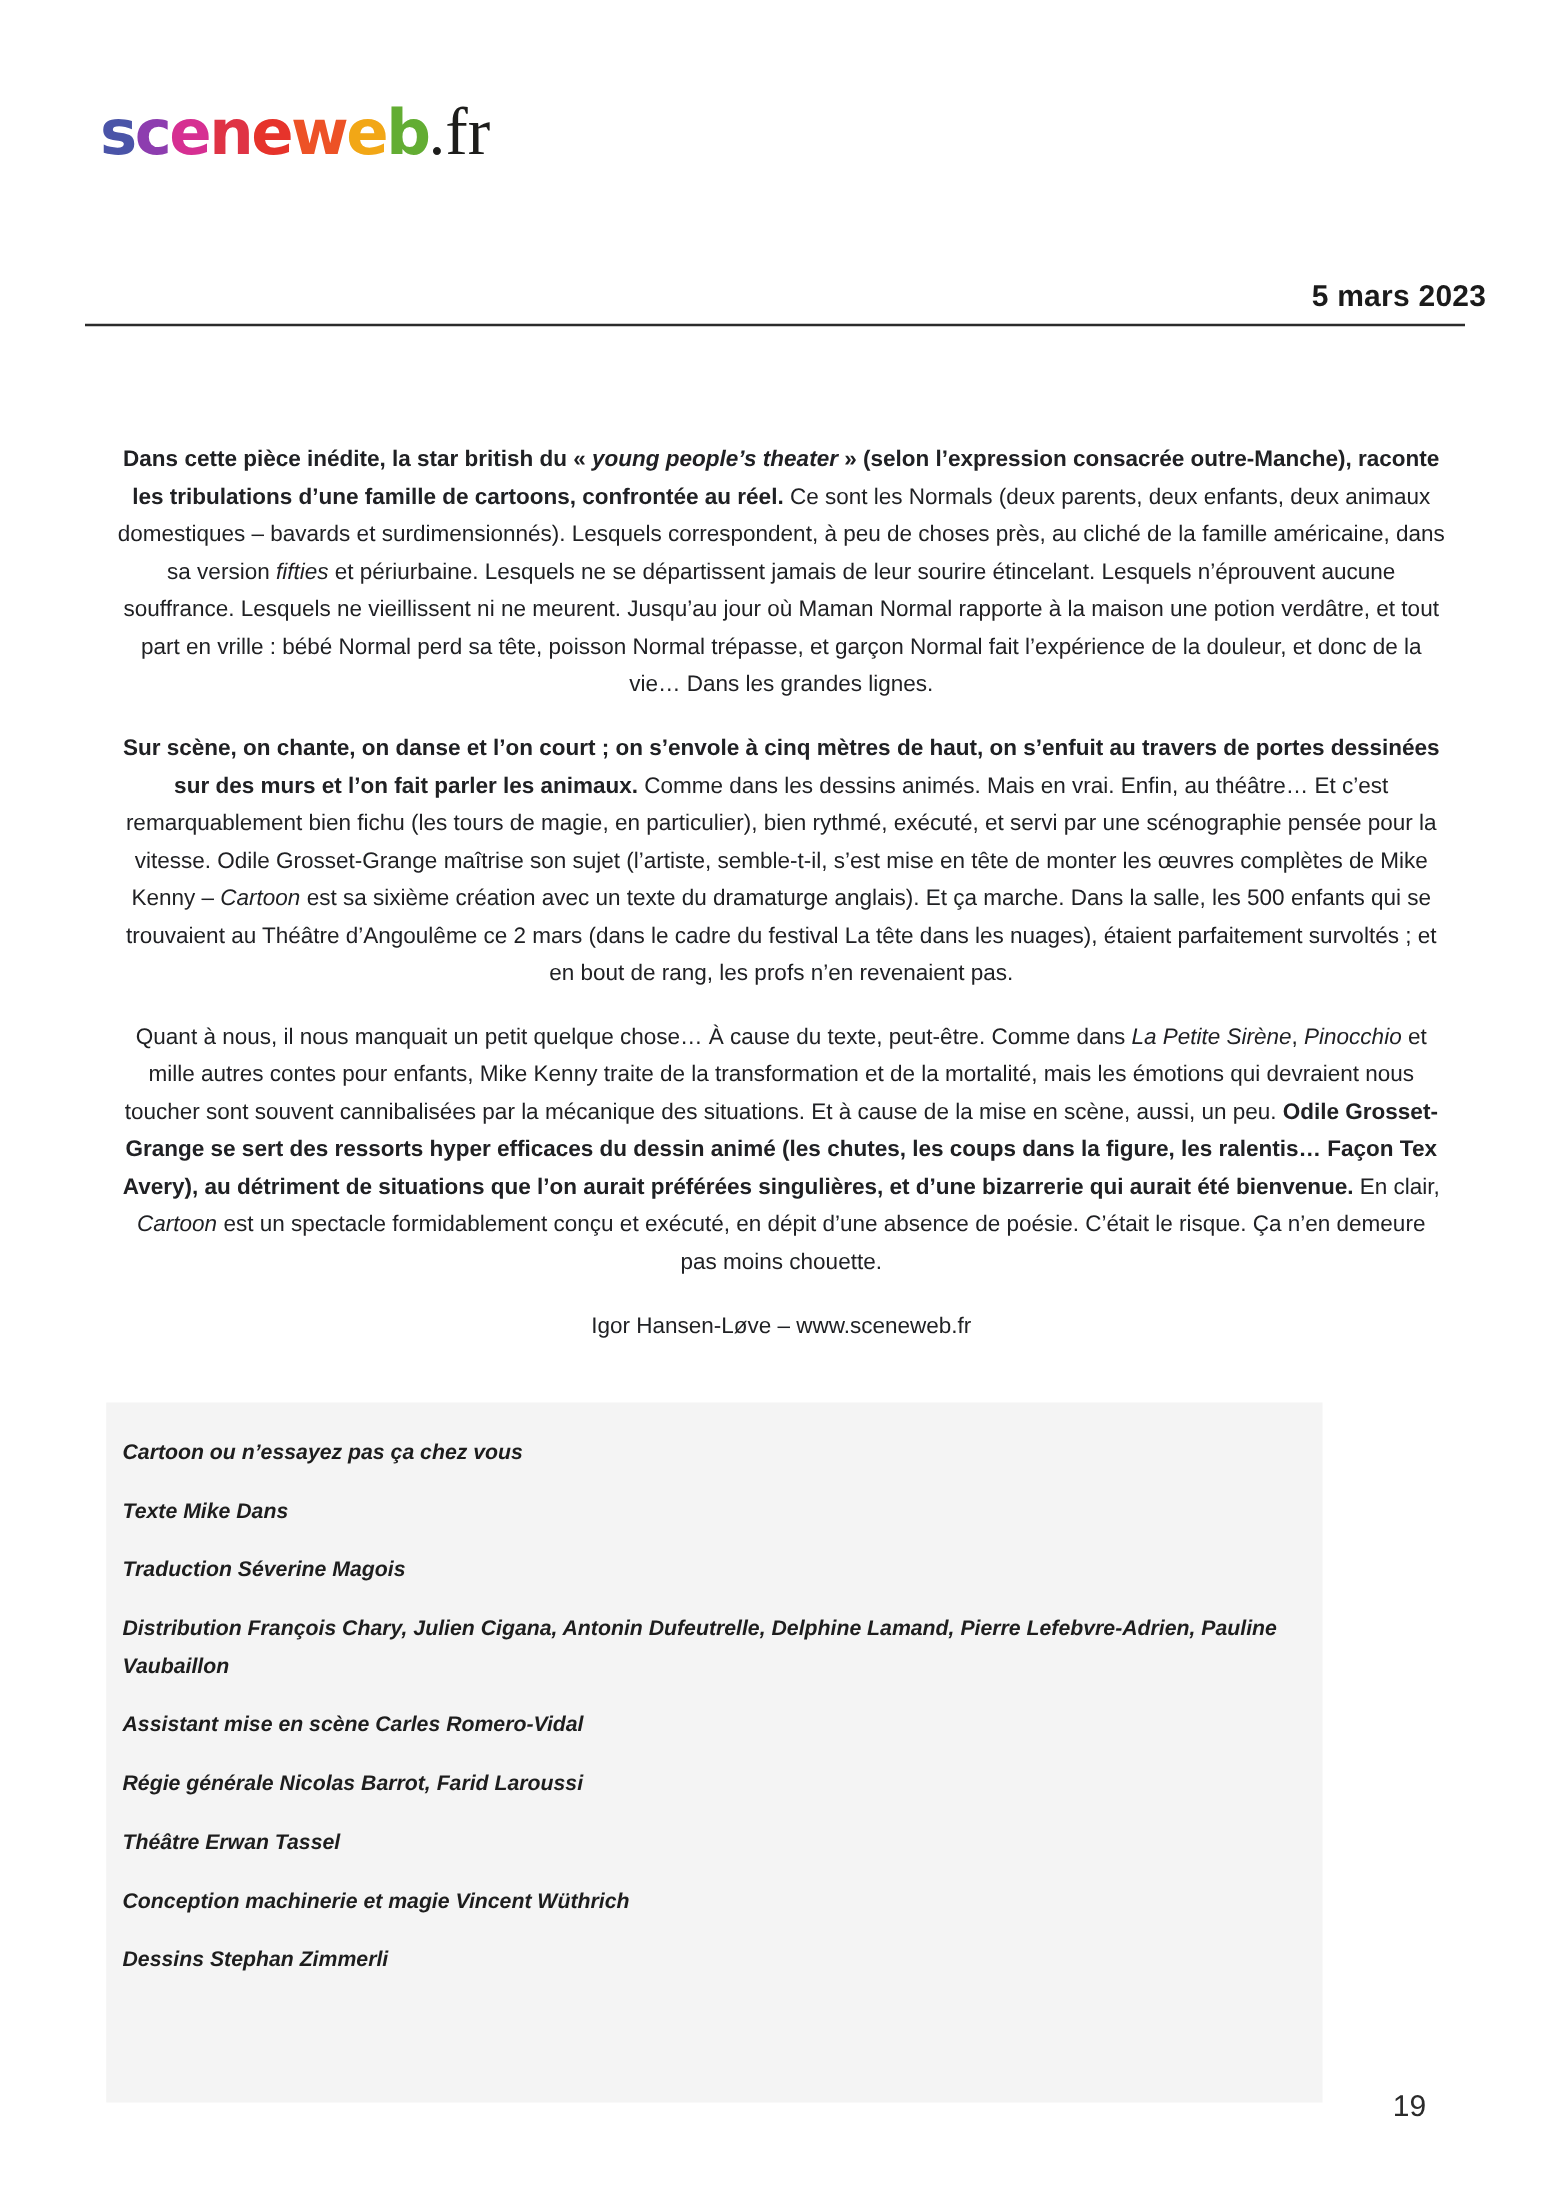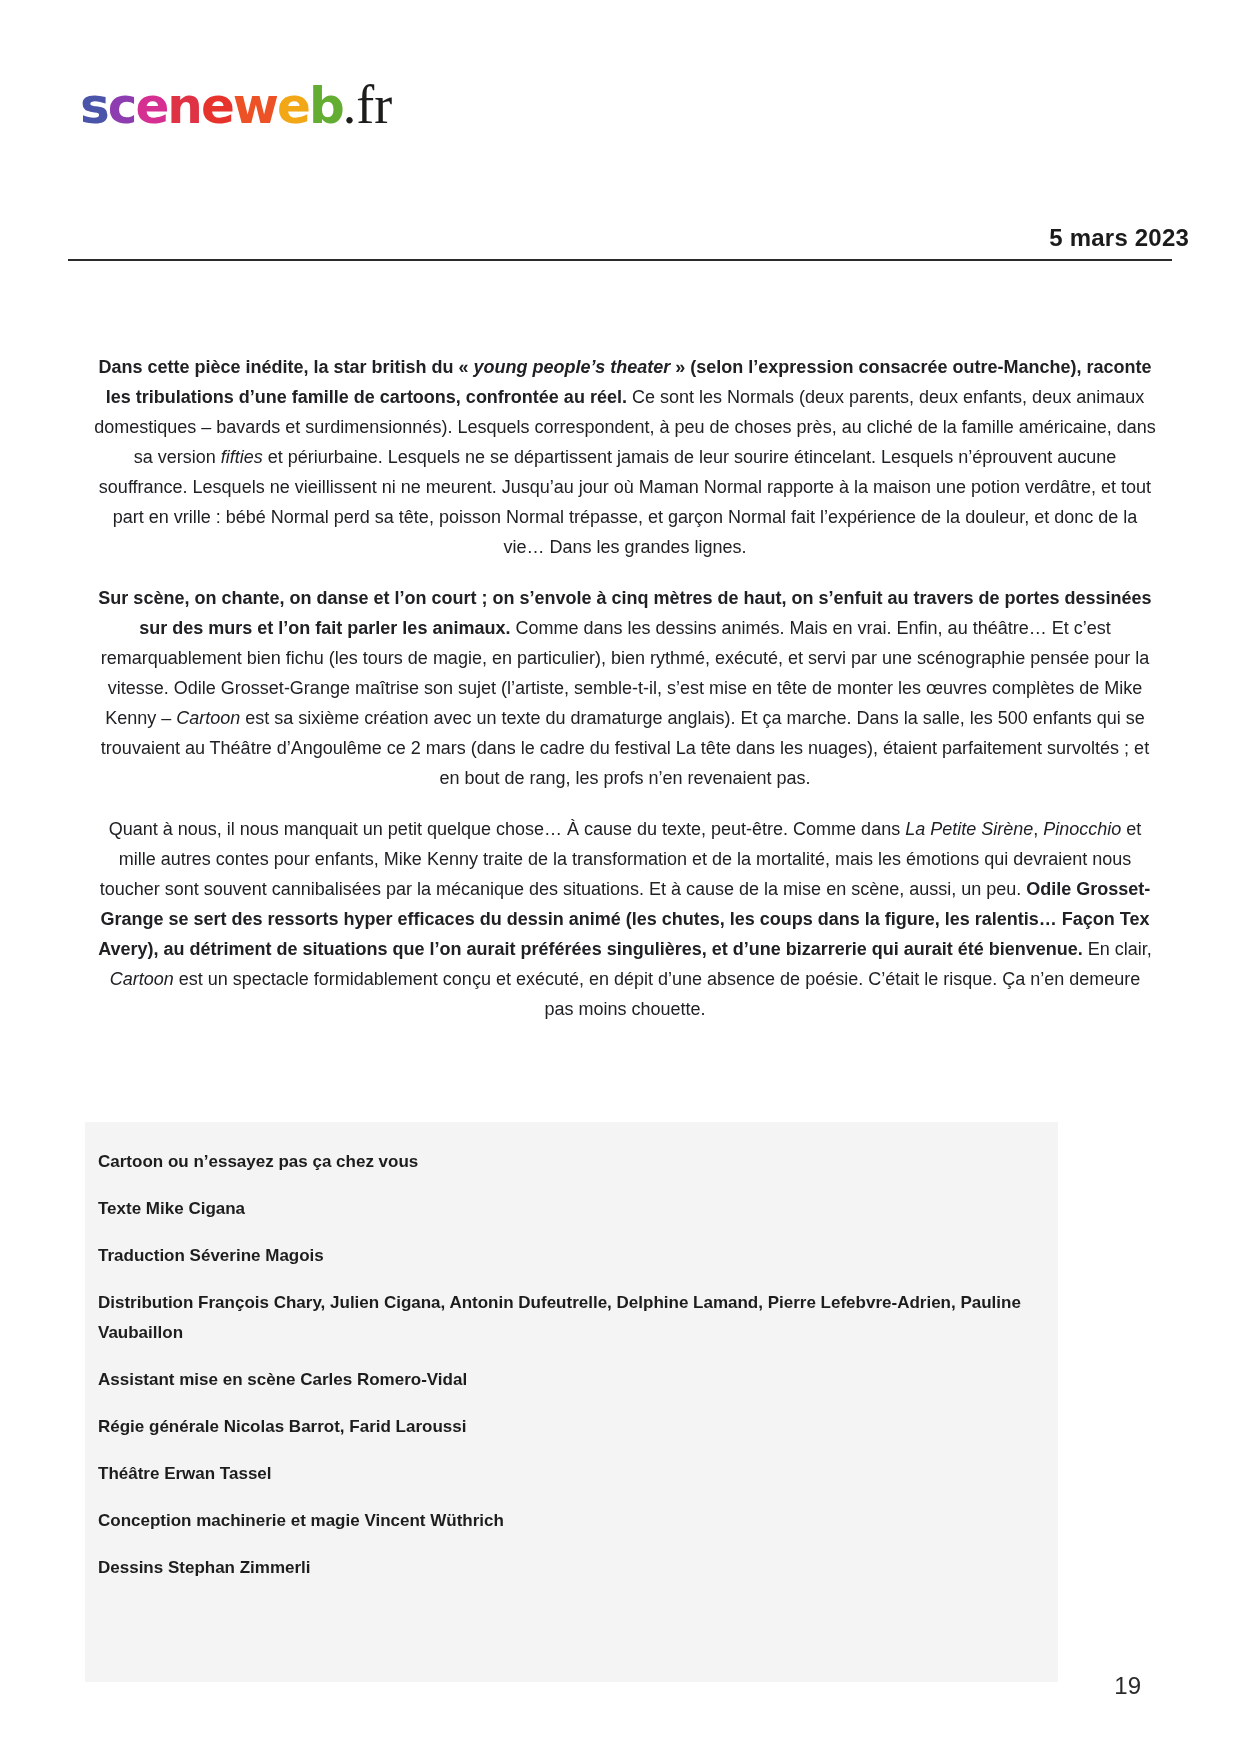--- a/index.html
+++ b/index.html
@@ -27,21 +27,21 @@
   }
   .para { margin-bottom:21px; }
   .run.b { font-weight:700; }
   .run.i { font-style:italic; }
   .byline { margin-top:0; font-weight:400; }
   
   .credits {
     position:absolute; left:85px; top:1122px; width:973px; height:560px;
     background:#f4f4f4;
     padding:25px 22px 0 13px;
-    font-weight:700; font-size:17px; line-height:30px; color:#1d1d1d;
+    font-weight:700; font-size:17px; line-height:30px; color:#1d1d1d;font-style:italic;
   }
   .credit { margin-bottom:17px; }
   
   .page-number { position:absolute; top:1672px; right:100px; font-size:24px; font-weight:400; color:#2b2b2b; }
 </style>
 </head>
 <body>
 
 <div class="page">
 
@@ -53,25 +53,26 @@
     <div class="rule"></div>
   </header>
 
   <article class="article">
     <p class="para"><span class="run b">Dans cette pièce inédite, la star british du « </span><span class="run b i">young people’s theater</span><span class="run b"> » (selon l’expression consacrée outre-Manche), raconte les tribulations d’une famille de cartoons, confrontée au réel.</span><span class="run"> Ce sont les Normals (deux parents, deux enfants, deux animaux domestiques – bavards et surdimensionnés). Lesquels correspondent, à peu de choses près, au cliché de la famille américaine, dans sa version </span><span class="run i">fifties</span><span class="run"> et périurbaine. Lesquels ne se départissent jamais de leur sourire étincelant. Lesquels n’éprouvent aucune souffrance.  Lesquels ne vieillissent ni ne meurent. Jusqu’au jour où Maman Normal rapporte à la maison une potion verdâtre, et tout part en vrille : bébé Normal perd sa tête, poisson Normal trépasse, et garçon Normal fait l’expérience de la douleur, et donc de la vie… Dans les grandes lignes.</span></p>
 
     <p class="para"><span class="run b">Sur scène, on chante, on danse et l’on court ; on s’envole à cinq mètres de haut, on s’enfuit au travers de portes dessinées sur des murs et l’on fait parler les animaux.</span><span class="run"> Comme dans les dessins animés. Mais en vrai. Enfin, au théâtre… Et c’est remarquablement bien fichu (les tours de magie, en particulier), bien rythmé, exécuté, et servi par une scénographie pensée pour la vitesse. Odile Grosset-Grange maîtrise son sujet (l’artiste, semble-t-il, s’est mise en tête de monter les œuvres complètes de Mike Kenny – </span><span class="run i">Cartoon</span><span class="run"> est sa sixième création avec un texte du dramaturge anglais). Et ça marche. Dans la salle, les 500 enfants qui se trouvaient au Théâtre d’Angoulême ce 2 mars (dans le cadre du festival La tête dans les nuages), étaient parfaitement survoltés ; et en bout de rang, les profs n’en revenaient pas.</span></p>
 
     <p class="para"><span class="run">Quant à nous, il nous manquait un petit quelque chose… À cause du texte, peut-être.  Comme dans </span><span class="run i">La Petite Sirène</span><span class="run">, </span><span class="run i">Pinocchio</span><span class="run"> et mille autres contes pour enfants, Mike Kenny traite de la transformation et de la mortalité, mais les émotions qui devraient nous toucher sont souvent cannibalisées par la mécanique des situations. Et à cause de la mise en scène, aussi, un peu. </span><span class="run b">Odile Grosset-Grange se sert des ressorts hyper efficaces du dessin animé (les chutes, les coups dans la figure, les ralentis… Façon Tex Avery), au détriment de situations que l’on aurait préférées singulières, et d’une bizarrerie qui aurait été bienvenue.</span><span class="run"> En clair, </span><span class="run i">Cartoon</span><span class="run"> est un spectacle formidablement conçu et exécuté, en dépit d’une absence de poésie. C’était le risque. Ça n’en demeure pas moins chouette.</span></p>
 
+    <p class="byline">Igor Hansen-Løve – www.sceneweb.fr</p>
   </article>
 
   <section class="credits" style="background: rgb(244, 244, 244);">
     <p class="credit">Cartoon ou n’essayez pas ça chez vous</p>
-    <p class="credit">Texte Mike Cigana</p>
+    <p class="credit">Texte Mike Dans</p>
     <p class="credit">Traduction Séverine Magois</p>
     <p class="credit">Distribution François Chary, Julien Cigana, Antonin Dufeutrelle, Delphine Lamand, Pierre Lefebvre-Adrien, Pauline Vaubaillon</p>
     <p class="credit">Assistant mise en scène Carles Romero-Vidal</p>
     <p class="credit">Régie générale Nicolas Barrot, Farid Laroussi</p>
     <p class="credit">Théâtre Erwan Tassel</p>
     <p class="credit">Conception machinerie et magie Vincent Wüthrich</p>
     <p class="credit">Dessins Stephan Zimmerli</p>
   </section>
 
   <div class="page-number">19</div>

